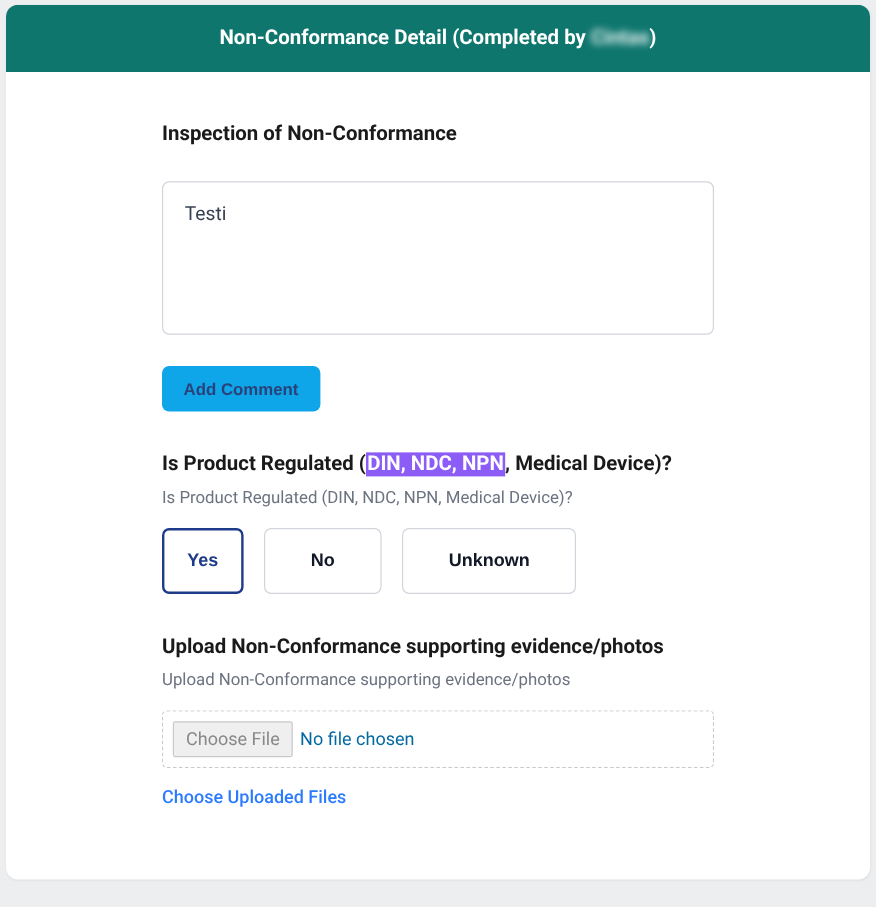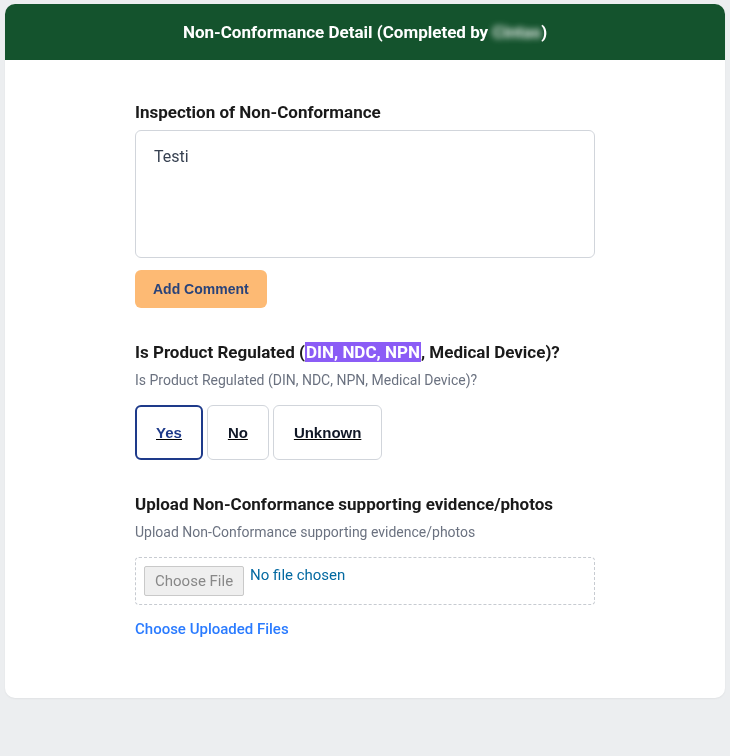--- a/index.html
+++ b/index.html
@@ -6,21 +6,21 @@
   html, body { background: #eceef0; font-family: -apple-system, BlinkMacSystemFont, "Segoe UI", Roboto, Arial, sans-serif; }
   .card {
     width: 720px;
     margin: 4px auto;
     background: #fff;
     border-radius: 10px;
     overflow: hidden;
     box-shadow: 0 1px 2px rgba(0,0,0,0.05);
   }
   .card-header {
-    background: #14532d;
+    background: #0f766e;
     color: #fff;
     text-align: center;
     padding: 18px 22px;
     font-size: 17px;
     font-weight: 700;
   }
   .card-body {
     padding: 42px 130px 60px 130px;
   }
   .section { margin-bottom: 34px; }
@@ -39,61 +39,63 @@
   .textarea {
     width: 100%;
     min-height: 128px;
     border: 1px solid #d1d5db;
     border-radius: 6px;
     padding: 16px 18px;
     font-size: 16px;
     color: #374151;
     resize: none;
     font-family: inherit;
+    margin-top: 21px;
   }
   .btn-secondary {
     display: inline-block;
-    margin-top: 8px;
-    background: #fdba74;
+    margin-top: 22px;
+    background: #0ea5e9;
     color: #29437a;
     border: none;
     border-radius: 6px;
     padding: 11px 18px;
     font-size: 14px;
     font-weight: 600;
     cursor: pointer;
   }
   .highlight {
     background: #8b5cf6;
     color: #fff;
     padding: 0 1px;
   }
-  .radio-row { display: flex; gap: 4px; text-decoration: underline; }
+  .radio-row { display: flex; gap: 17px; }
   .radio-btn {
     min-width: 60px;
-    padding: 18px 20px;
+    padding: 18px 38px;
     border: 1px solid #d1d5db;
     border-radius: 6px;
     background: #fff;
     font-size: 15px;
     font-weight: 600;
     color: #111827;
     cursor: pointer;
     text-align: center;
   }
   .radio-btn.selected {
     border: 2px solid #1e3a8a;
     color: #1e3a8a;
     padding: 17px 19px;
   }
   .upload-box {
     border: 1px dashed #c7cbd1;
     border-radius: 4px;
     padding: 8px;
     display: flex;
+    align-items: center;
     gap: 6px;
     margin-bottom: 14px;
   }
   .choose-file {
     background: #efefef;
     border: 1px solid #c9c9c9;
     color: #888;
     padding: 5px 10px;
     font-size: 15px;
     border-radius: 2px;

